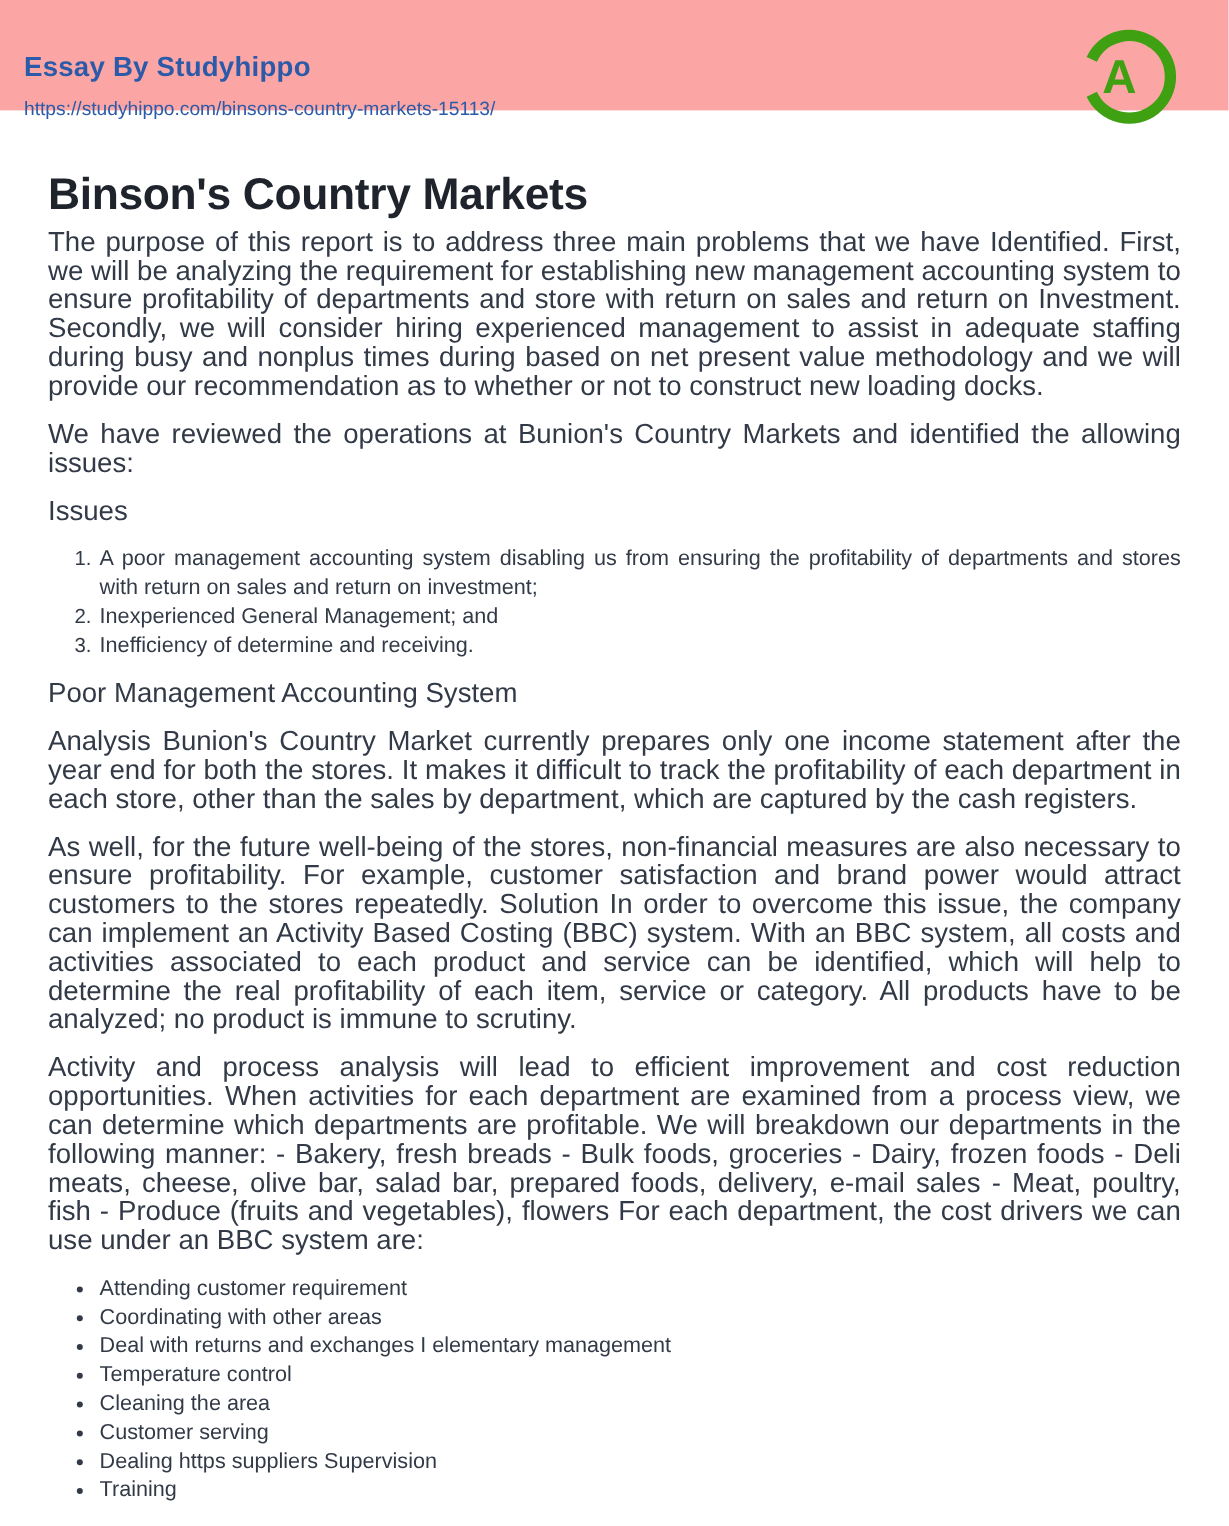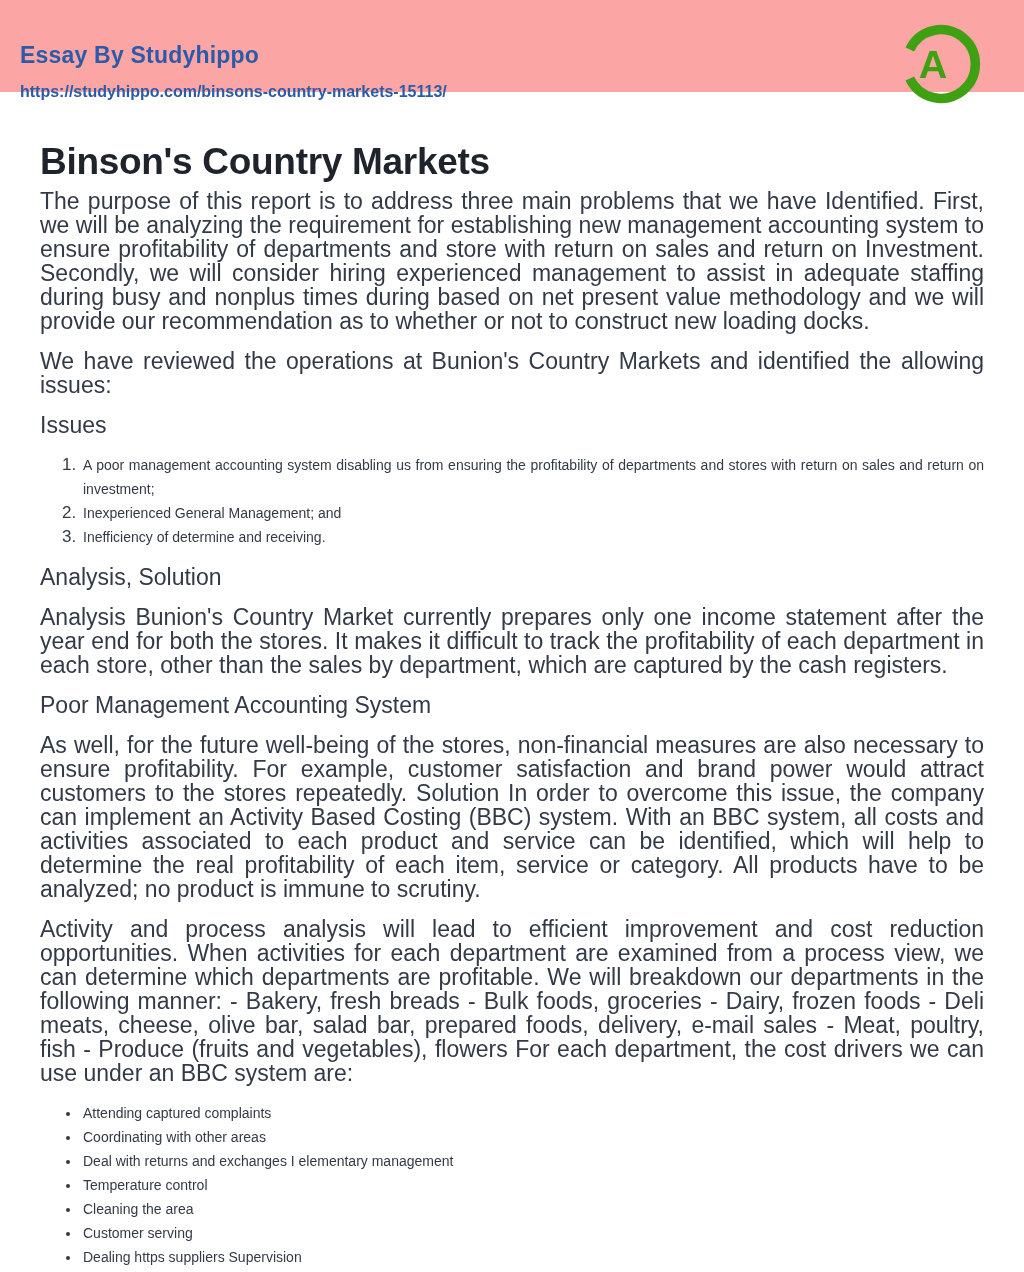--- a/index.html
+++ b/index.html
@@ -33,21 +33,21 @@
     color: #2b5ba8;
     letter-spacing: 0.2px;
   }
   .site-url {
     display: inline-block;
     margin-top: 13px;
     font-size: 16px;
     line-height: 19px;
     color: #2b5ba8;
     text-decoration: none;
-    font-weight: 700;
+    font-weight: 400;
   }
   .logo {
     position: absolute;
     top: 21px;
     right: 40px;
     width: 86px;
     height: 86px;
   }
   
   .content {
@@ -69,21 +69,21 @@
     margin: 16px 0;
     font-size: 23px;
     line-height: 24px;
   }
   .content p.lead {
     margin-top: 5px;
   }
   .content ol, .content ul {
     margin: 16px 0;
     padding-left: 41px;
-    font-size: 14px;
+    font-size: 18px;
     line-height: 24px;
   }
   .content li {
     padding-left: 2px;
   }
   .content ol li::marker {
     font-size: 17px;
   }
 </style>
 </head>
@@ -110,32 +110,31 @@
     <p>We have reviewed the operations at Bunion's Country Markets and identified the allowing issues:</p>
 
     <p>Issues</p>
 
     <ol>
       <li>A poor management accounting system disabling us from ensuring the profitability of departments and stores with return on sales and return on investment;</li>
       <li>Inexperienced General Management; and</li>
       <li>Inefficiency of determine and receiving.</li>
     </ol>
 
-    <p>Analysis, Solution</p>
+
+    <p>Poor Management Accounting System</p>
 
     <p>Analysis Bunion's Country Market currently prepares only one income statement after the year end for both the stores. It makes it difficult to track the profitability of each department in each store, other than the sales by department, which are captured by the cash registers.</p>
-
-    <p>Poor Management Accounting System</p>
 
     <p>As well, for the future well-being of the stores, non-financial measures are also necessary to ensure profitability. For example, customer satisfaction and brand power would attract customers to the stores repeatedly. Solution In order to overcome this issue, the company can implement an Activity Based Costing (BBC) system. With an BBC system, all costs and activities associated to each product and service can be identified, which will help to determine the real profitability of each item, service or category. All products have to be analyzed; no product is immune to scrutiny.</p>
 
     <p>Activity and process analysis will lead to efficient improvement and cost reduction opportunities. When activities for each department are examined from a process view, we can determine which departments are profitable. We will breakdown our departments in the following manner: - Bakery, fresh breads - Bulk foods, groceries - Dairy, frozen foods - Deli meats, cheese, olive bar, salad bar, prepared foods, delivery, e-mail sales - Meat, poultry, fish - Produce (fruits and vegetables), flowers For each department, the cost drivers we can use under an BBC system are:</p>
 
     <ul>
-      <li>Attending captured complaints</li>
+      <li>Attending customer requirement</li>
       <li>Coordinating with other areas</li>
       <li>Deal with returns and exchanges I elementary management</li>
       <li>Temperature control</li>
       <li>Cleaning the area</li>
       <li>Customer serving</li>
       <li>Dealing https suppliers Supervision</li>
       <li>Training</li>
     </ul>
 
     <p>Once we have determined the sales for each department and their cost drivers, we the activities involv</p>

